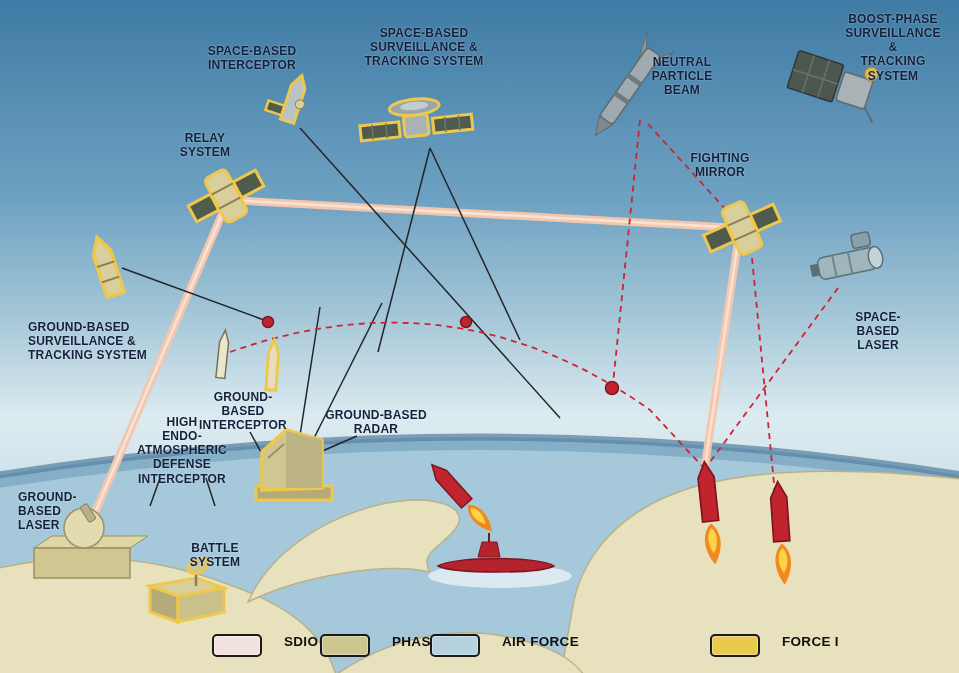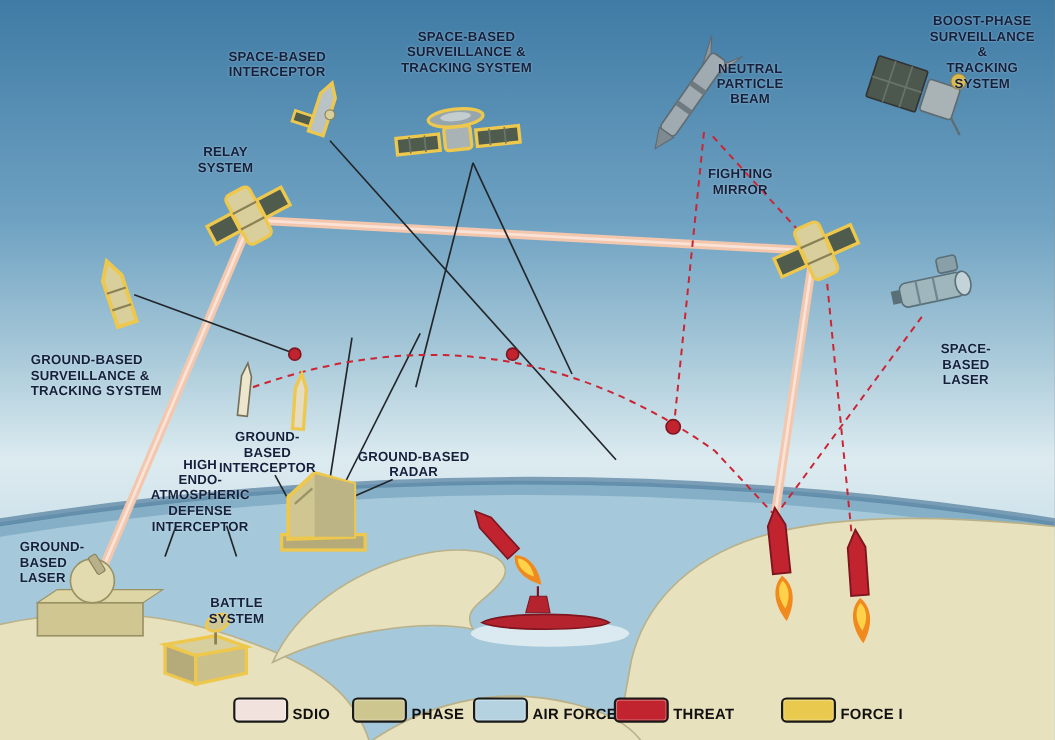--- a/index.html
+++ b/index.html
@@ -23,21 +23,21 @@
     letter-spacing:.2px;
     color:#14203c;
     text-shadow:0 0 2px rgba(255,255,255,.45);
     z-index:5;
   }
   .lbl.left{transform:none;text-align:left;}
   .legend{
     position:absolute;left:0;top:634px;width:959px;height:30px;z-index:6;
   }
   .legend-item{
-    position:absolute;display:flex;align-items:flex-end;gap:4px;
+    position:absolute;display:flex;align-items:flex-start;gap:22px;
   }
   .legend-swatch{
     width:46px;height:19px;border:2px solid #1a1a1a;border-radius:5px;
     box-shadow:inset 0 0 0 1px rgba(255,255,255,.35);
   }
   .legend-label{
     font-weight:bold;font-size:13.5px;color:#101010;letter-spacing:.3px;
   }
 </style>
 </head>
@@ -222,21 +222,21 @@
 SURVEILLANCE &amp;
 TRACKING SYSTEM</div>
   <div class="lbl" style="left:893px;top:12px">BOOST-PHASE
 SURVEILLANCE &amp;
 TRACKING SYSTEM</div>
   <div class="lbl" style="left:682px;top:55px">NEUTRAL
 PARTICLE
 BEAM</div>
   <div class="lbl" style="left:205px;top:131px">RELAY
 SYSTEM</div>
-  <div class="lbl" style="left:673px;top:151px">FIGHTING
+  <div class="lbl" style="left:720px;top:151px">FIGHTING
 MIRROR</div>
   <div class="lbl" style="left:878px;top:310px">SPACE-BASED
 LASER</div>
   <div class="lbl left" style="left:28px;top:320px">GROUND-BASED
 SURVEILLANCE &amp;
 TRACKING SYSTEM</div>
   <div class="lbl" style="left:243px;top:390px">GROUND-
 BASED
 INTERCEPTOR</div>
   <div class="lbl" style="left:182px;top:415px">HIGH
@@ -258,23 +258,19 @@
       <span class="legend-label">SDIO</span>
     </div>
     <div class="legend-item" style="left:320px">
       <span class="legend-swatch" style="background-color: rgb(205, 198, 142);"></span>
       <span class="legend-label">PHASE</span>
     </div>
     <div class="legend-item" style="left:430px">
       <span class="legend-swatch" style="background-color: rgb(181, 210, 224);"></span>
       <span class="legend-label">AIR FORCE</span>
     </div>
-    <div class="legend-item" style="left:558px">
-      <span class="legend-swatch" style="background-color: rgb(193, 36, 47);"></span>
-      <span class="legend-label">THREAT</span>
-    </div>
     <div class="legend-item" style="left:710px">
       <span class="legend-swatch" style="background-color: rgb(233, 201, 78);"></span>
       <span class="legend-label">FORCE I</span>
     </div>
   </div>
 
 </div>
 
 </body></html>

